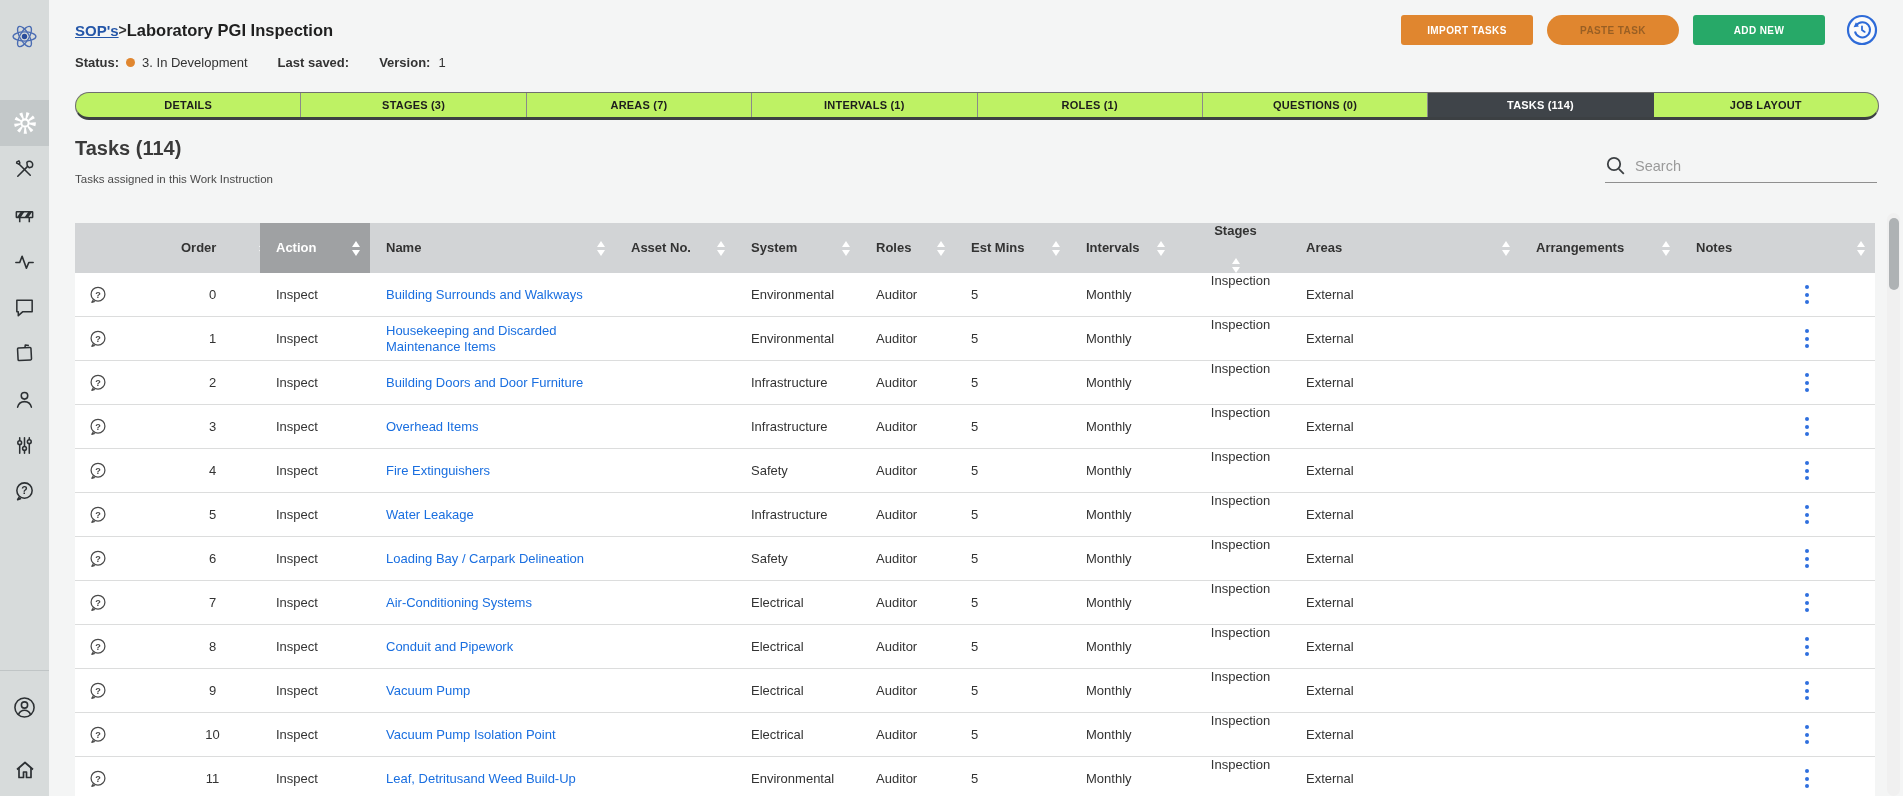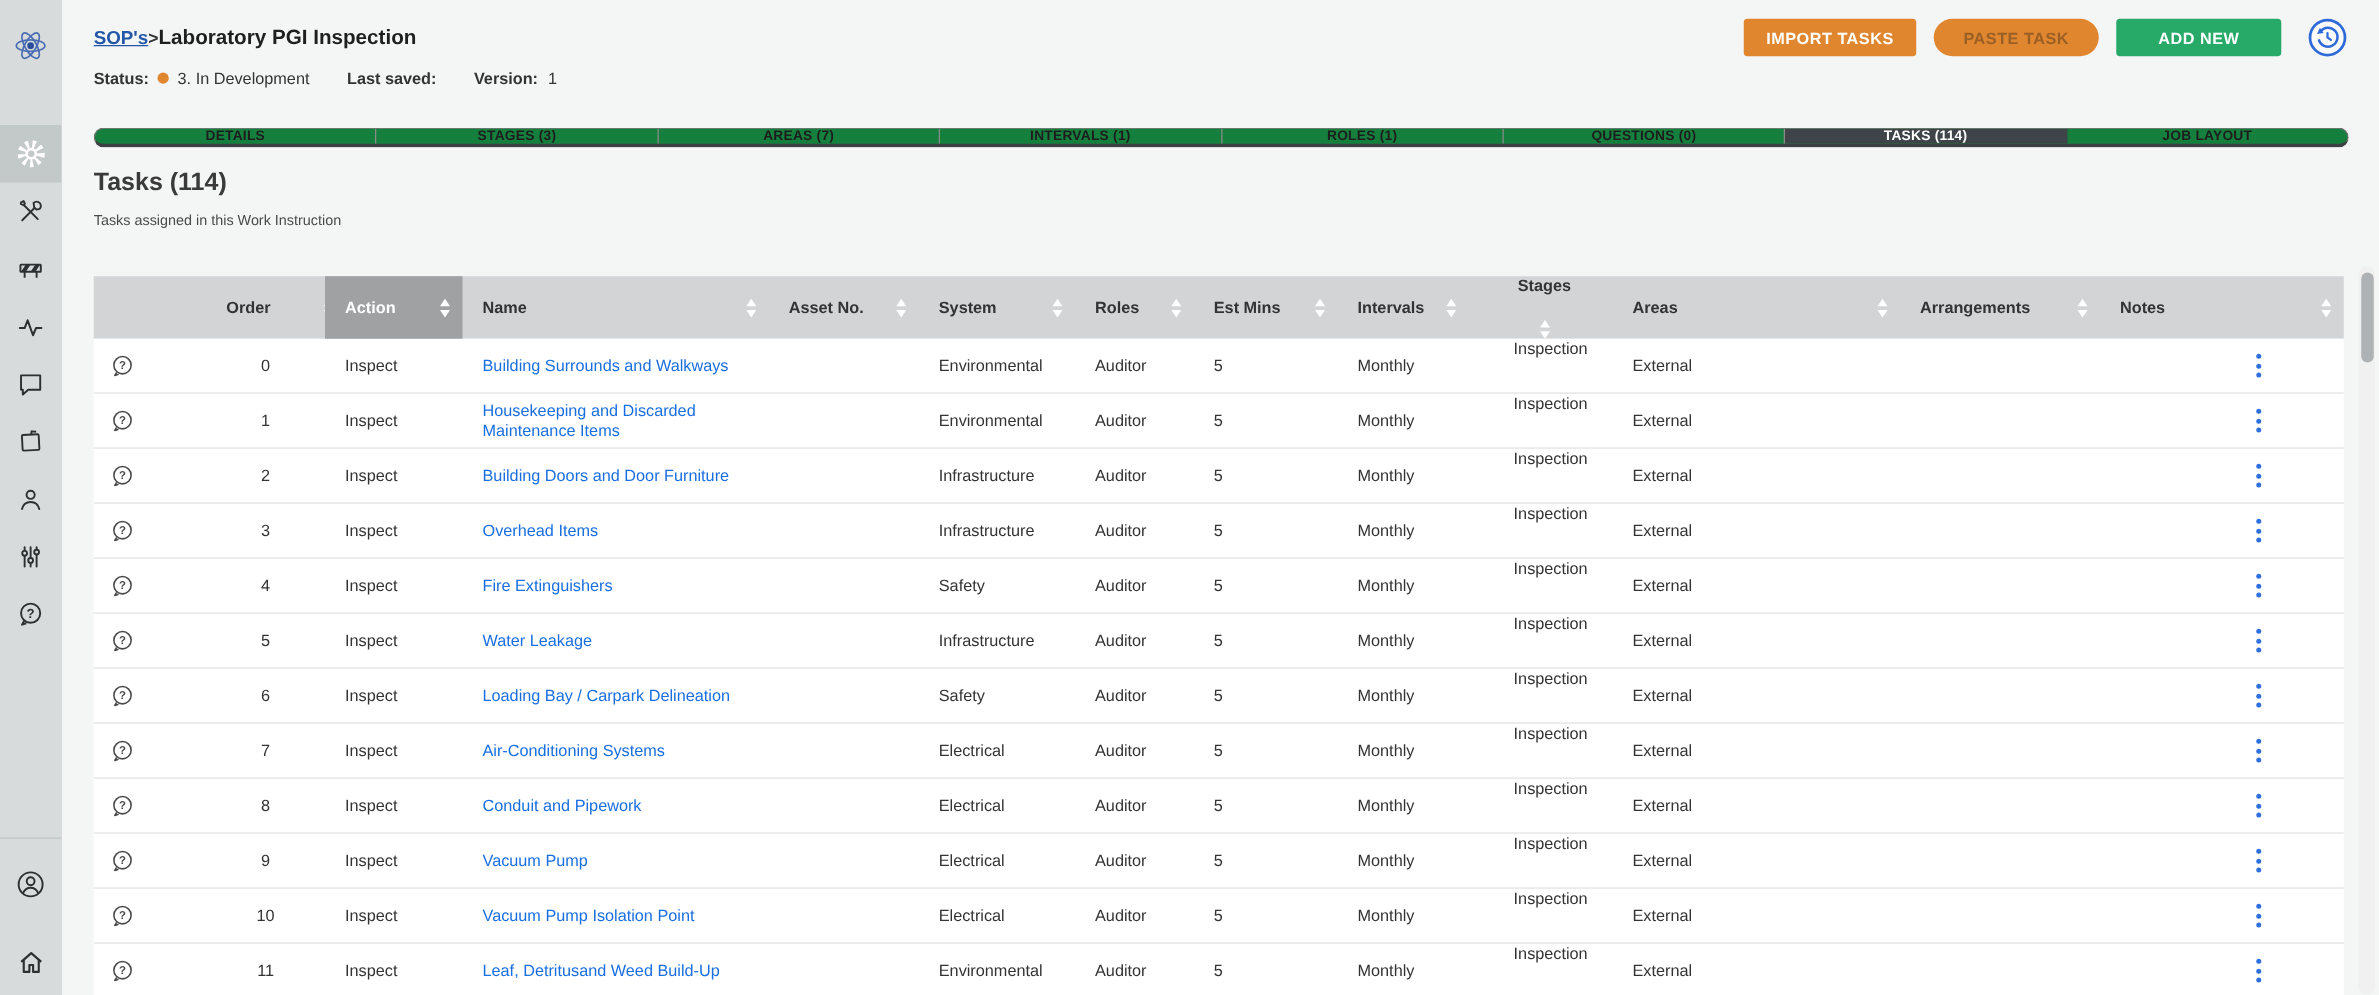--- a/index.html
+++ b/index.html
@@ -21,34 +21,34 @@
   .main { position:absolute; left:49px; top:0; width:1854px; height:796px; padding:14px 24px 0 26px; }
 
   .crumb-row { display:flex; align-items:center; justify-content:space-between; height:32px; }
   .breadcrumb { display:flex; align-items:center; }
   .crumb-link { color:#2456a8; font-weight:bold; font-size:15px; text-decoration:underline; cursor:pointer; }
   .crumb-sep { font-weight:bold; color:#333; font-size:14px; }
   .crumb-title { font-weight:bold; color:#1f1f1f; font-size:16.5px; }
 
   .top-actions { display:flex; align-items:center; gap:14px; }
   .btn { height:30px; min-width:132px; padding:0 18px; border:none; border-radius:3px;
-         font-family:inherit; font-weight:bold; font-size:13px; letter-spacing:.4px; color:#fff; cursor:pointer; }
+         font-family:inherit; font-weight:bold; font-size:10px; letter-spacing:.4px; color:#fff; cursor:pointer; }
   .btn-orange { background:var(--accent-orange,#e0862f); }
   .btn-disabled { color:rgba(66,48,24,.45); cursor:default;border-radius:15px; }
   .btn-green { background:var(--accent-green,#27a968); }
   .history-btn { margin-left:6px; width:34px; height:34px; display:flex; align-items:center; justify-content:center; cursor:pointer; }
 
   .status-row { margin-top:8px; display:flex; align-items:center; font-size:13px; color:#333; height:16px; }
   .status-row .b { font-weight:bold; }
   .dot { width:9px; height:9px; border-radius:50%; background:var(--status-dot-orange,#e0862f); margin:0 7px 0 7px; }
   .gap-lg { margin-left:30px; }
   .gap-sm { margin-left:8px; }
 
   
-  .tabbar { margin-top:32px; height:16px; display:flex; background:#15803d;
+  .tabbar { margin-top:22px; height:28px; display:flex; background:#bef264;
             border:1px solid #6f6f6f; border-bottom:3px solid #3c4043; border-radius:15px; overflow:hidden; }
   .tab { flex:1; display:flex; align-items:center; justify-content:center;
          border-right:1px solid #8a8a8a; cursor:pointer; }
   .tab:last-child { border-right:none; }
   .tab-label { font-weight:bold; font-size:11px; letter-spacing:.2px; color:#1d1d1d; }
   .tab.active { background:var(--tab-active-bg,#3f4449); border-right-color:transparent; }
   .tab.active .tab-label { color:#fff; }
 
   
   .section-head { position:relative; margin-top:17px; height:66px; }
@@ -268,20 +268,29 @@
     <span class="tab-label">TASKS (114)</span>
   </div>
       <div class="tab">
     <span class="tab-label">JOB LAYOUT</span>
   </div>
     </div>
 
   <div class="section-head">
     <h1>Tasks (114)</h1>
     <div class="subtitle">Tasks assigned in this Work Instruction</div>
+    <div class="search">
+      <span>
+        <svg width="21" height="21" viewBox="0 0 21 21" fill="none" stroke="#3c4043" stroke-width="1.8">
+          <circle cx="9" cy="9" r="6.2"></circle>
+          <path d="M13.8 13.8l5 5"></path>
+        </svg>
+      </span>
+      <input type="text" placeholder="Search" style="">
+    </div>
   </div>
 
   <div class="tbl">
     <div class="thead">
         <div class="th td c-help">
     <span class="th-label"></span>
 
   </div>
         <div class="th td c-order">
     <span class="th-label">Order</span>

